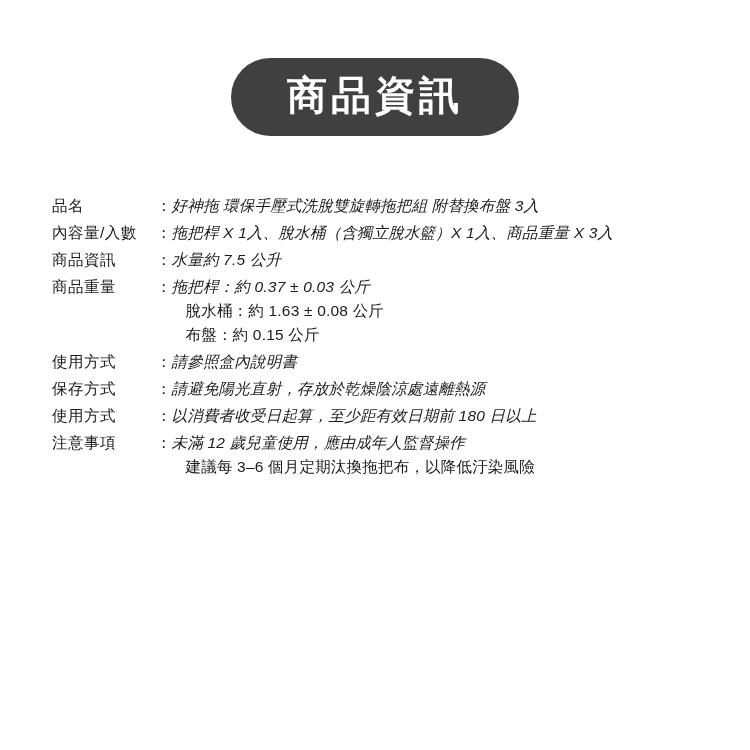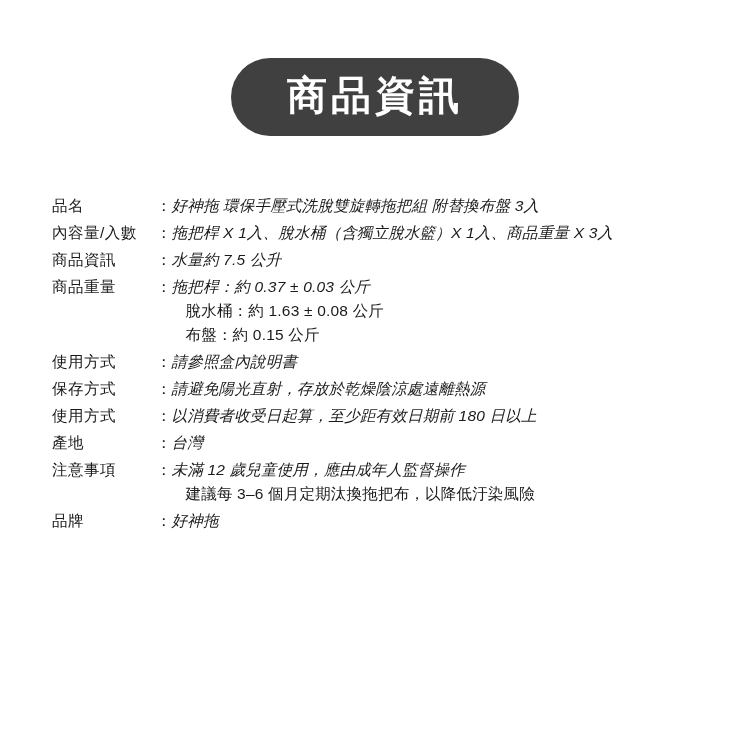--- a/index.html
+++ b/index.html
@@ -130,38 +130,24 @@
             </td>
           </tr>
           <tr>
             <td class="label">使用方式</td>
             <td class="colon">：</td>
             <td class="value">
               <span class="sub-line">以消費者收受日起算，至少距有效日期前 180 日以上</span>
             </td>
           </tr>
           <tr>
-            <td class="label">產地</td>
-            <td class="colon">：</td>
-            <td class="value">
-              <span class="sub-line">台灣</span>
-            </td>
-          </tr>
-          <tr>
             <td class="label">注意事項</td>
             <td class="colon">：</td>
             <td class="value">
               <span class="sub-line">未滿 12 歲兒童使用，應由成年人監督操作</span>
               <span class="sub-line">建議每 3–6 個月定期汰換拖把布，以降低汙染風險</span>
-            </td>
-          </tr>
-          <tr>
-            <td class="label">品牌</td>
-            <td class="colon">：</td>
-            <td class="value">
-              <span class="sub-line">好神拖</span>
             </td>
           </tr>
         </tbody>
     </table>
   </div>
 
 </div>
 
 </body></html>

